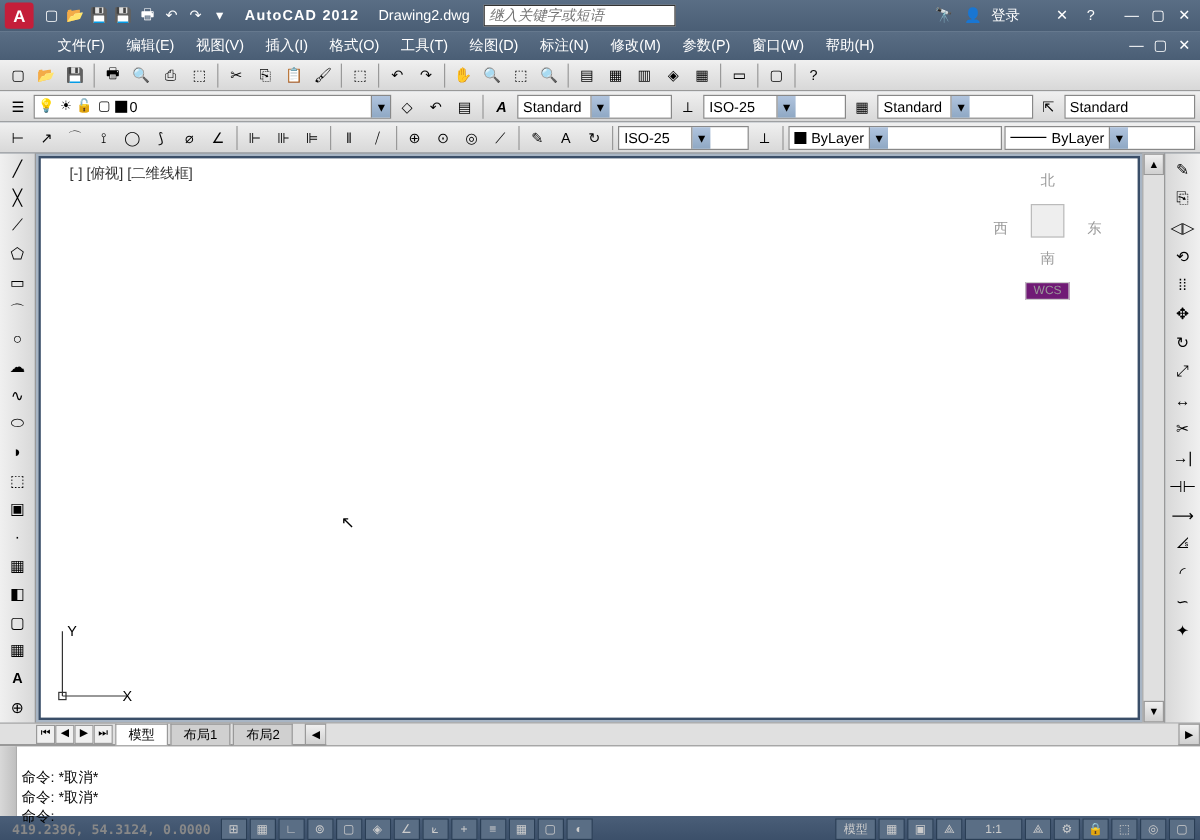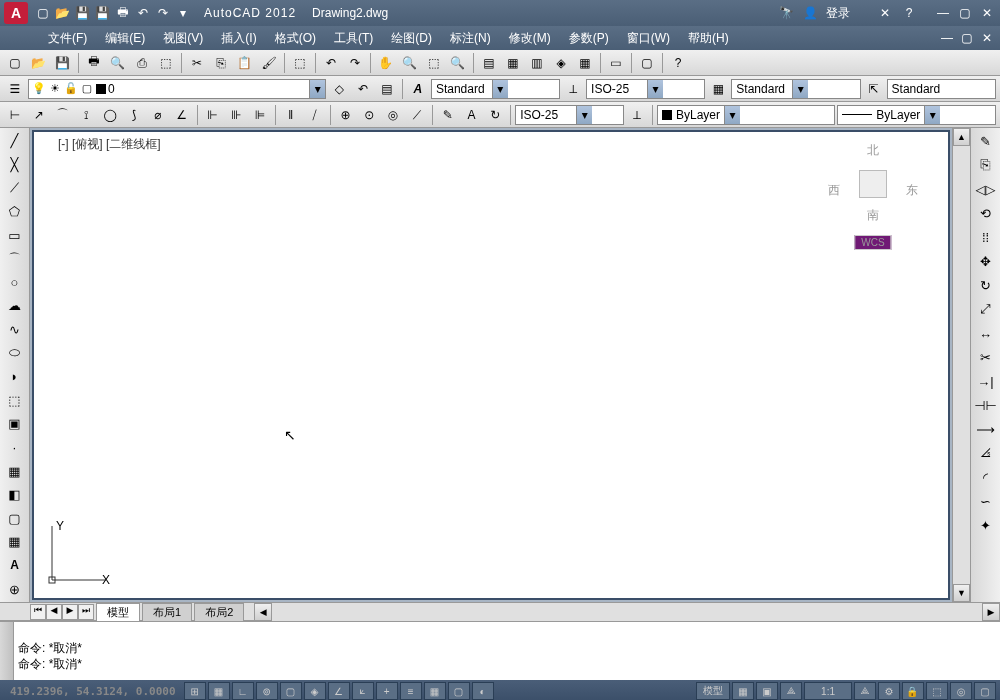--- a/index.html
+++ b/index.html
@@ -1,21 +1,21 @@
 <!DOCTYPE html>
 <html><head>
 <meta charset="utf-8">
 <style>
 * { margin: 0; padding: 0; box-sizing: border-box; font-family: "SimSun", "Microsoft YaHei", sans-serif; font-size: 12px; }
 body { background: #a8b5c4; width: 1000px; height: 700px; overflow: hidden; user-select: none; }
 .titlebar { height: 26px; background: linear-gradient(#5a6e85, #4a5e75); display: flex; align-items: center; padding: 0 4px; color: #fff; }
 .logo { width: 24px; height: 22px; background: #c41e3a; border-radius: 3px; position: relative; margin-right: 6px; display: flex; align-items: center; justify-content: center; font-weight: bold; color: #fff; font-size: 14px; }
 .qat { display: flex; gap: 2px; align-items: center; }
 .qat-btn { width: 18px; height: 18px; display: flex; align-items: center; justify-content: center; cursor: pointer; }
-.title-text { margin-left: 12px; font-weight: normal; letter-spacing: 1px; }
+.title-text { margin-left: 12px; font-weight: bold; letter-spacing: 1px; }
 .doc-name { margin-left: 16px; }
 .search-box { margin-left: 12px; width: 160px; height: 18px; background: #fff; border: 1px solid #333; font-style: italic; color: #888; padding: 0 3px; }
 .title-right { margin-left: auto; display: flex; gap: 6px; align-items: center; }
 .title-icon { width: 18px; height: 18px; display: flex; align-items: center; justify-content: center; cursor: pointer; }
 .winctrl { display: flex; gap: 4px; margin-left: 10px; }
 .menubar { height: 24px; background: linear-gradient(#5a6e85, #4a5e75); display: flex; align-items: center; padding: 0 4px 0 40px; color: #fff; gap: 2px; }
 .menu-item { padding: 2px 8px; cursor: pointer; }
 .mdi-ctrl { margin-left: auto; display: flex; gap: 2px; }
 .toolbar { height: 26px; background: linear-gradient(#f0f0f0, #d8d8d8); border-bottom: 1px solid #999; display: flex; align-items: center; padding: 0 4px; gap: 2px; }
 .tb-btn { width: 22px; height: 22px; display: flex; align-items: center; justify-content: center; cursor: pointer; border: 1px solid transparent; }
@@ -72,20 +72,21 @@
     <div class="qat-btn">📂</div>
     <div class="qat-btn">💾</div>
     <div class="qat-btn">💾</div>
     <div class="qat-btn">🖶</div>
     <div class="qat-btn">↶</div>
     <div class="qat-btn">↷</div>
     <div class="qat-btn">▾</div>
   </div>
   <span class="title-text">AutoCAD 2012</span>
   <span class="doc-name">Drawing2.dwg</span>
+  <input class="search-box" placeholder="继入关键字或短语" style="">
   <div class="title-right">
     <div class="title-icon">🔭</div>
     <div class="title-icon">👤</div>
     <span>登录</span>
     <div class="title-icon" style="margin-left:20px">✕</div>
     <div class="title-icon">?</div>
     <div class="winctrl">
       <div class="title-icon">—</div>
       <div class="title-icon">▢</div>
       <div class="title-icon">✕</div>
@@ -329,20 +330,21 @@
     <div class="scroll-track" style="flex:1"></div>
     <div class="scroll-btn" style="width:18px">▶</div>
   </div>
 </div>
 
 <div class="cmd-area">
   <div class="cmd-handle"></div>
   <div class="cmd-text">
     <div class="cmd-line">命令: *取消*</div>
     <div class="cmd-line">命令: *取消*</div>
+    <div class="cmd-line">命令:</div>
   </div>
 </div>
 
 <div class="statusbar">
   <span class="status-coords">419.2396, 54.3124, 0.0000</span>
   <div class="status-btn">⊞</div>
   <div class="status-btn">▦</div>
   <div class="status-btn">∟</div>
   <div class="status-btn">⊚</div>
   <div class="status-btn">▢</div>

